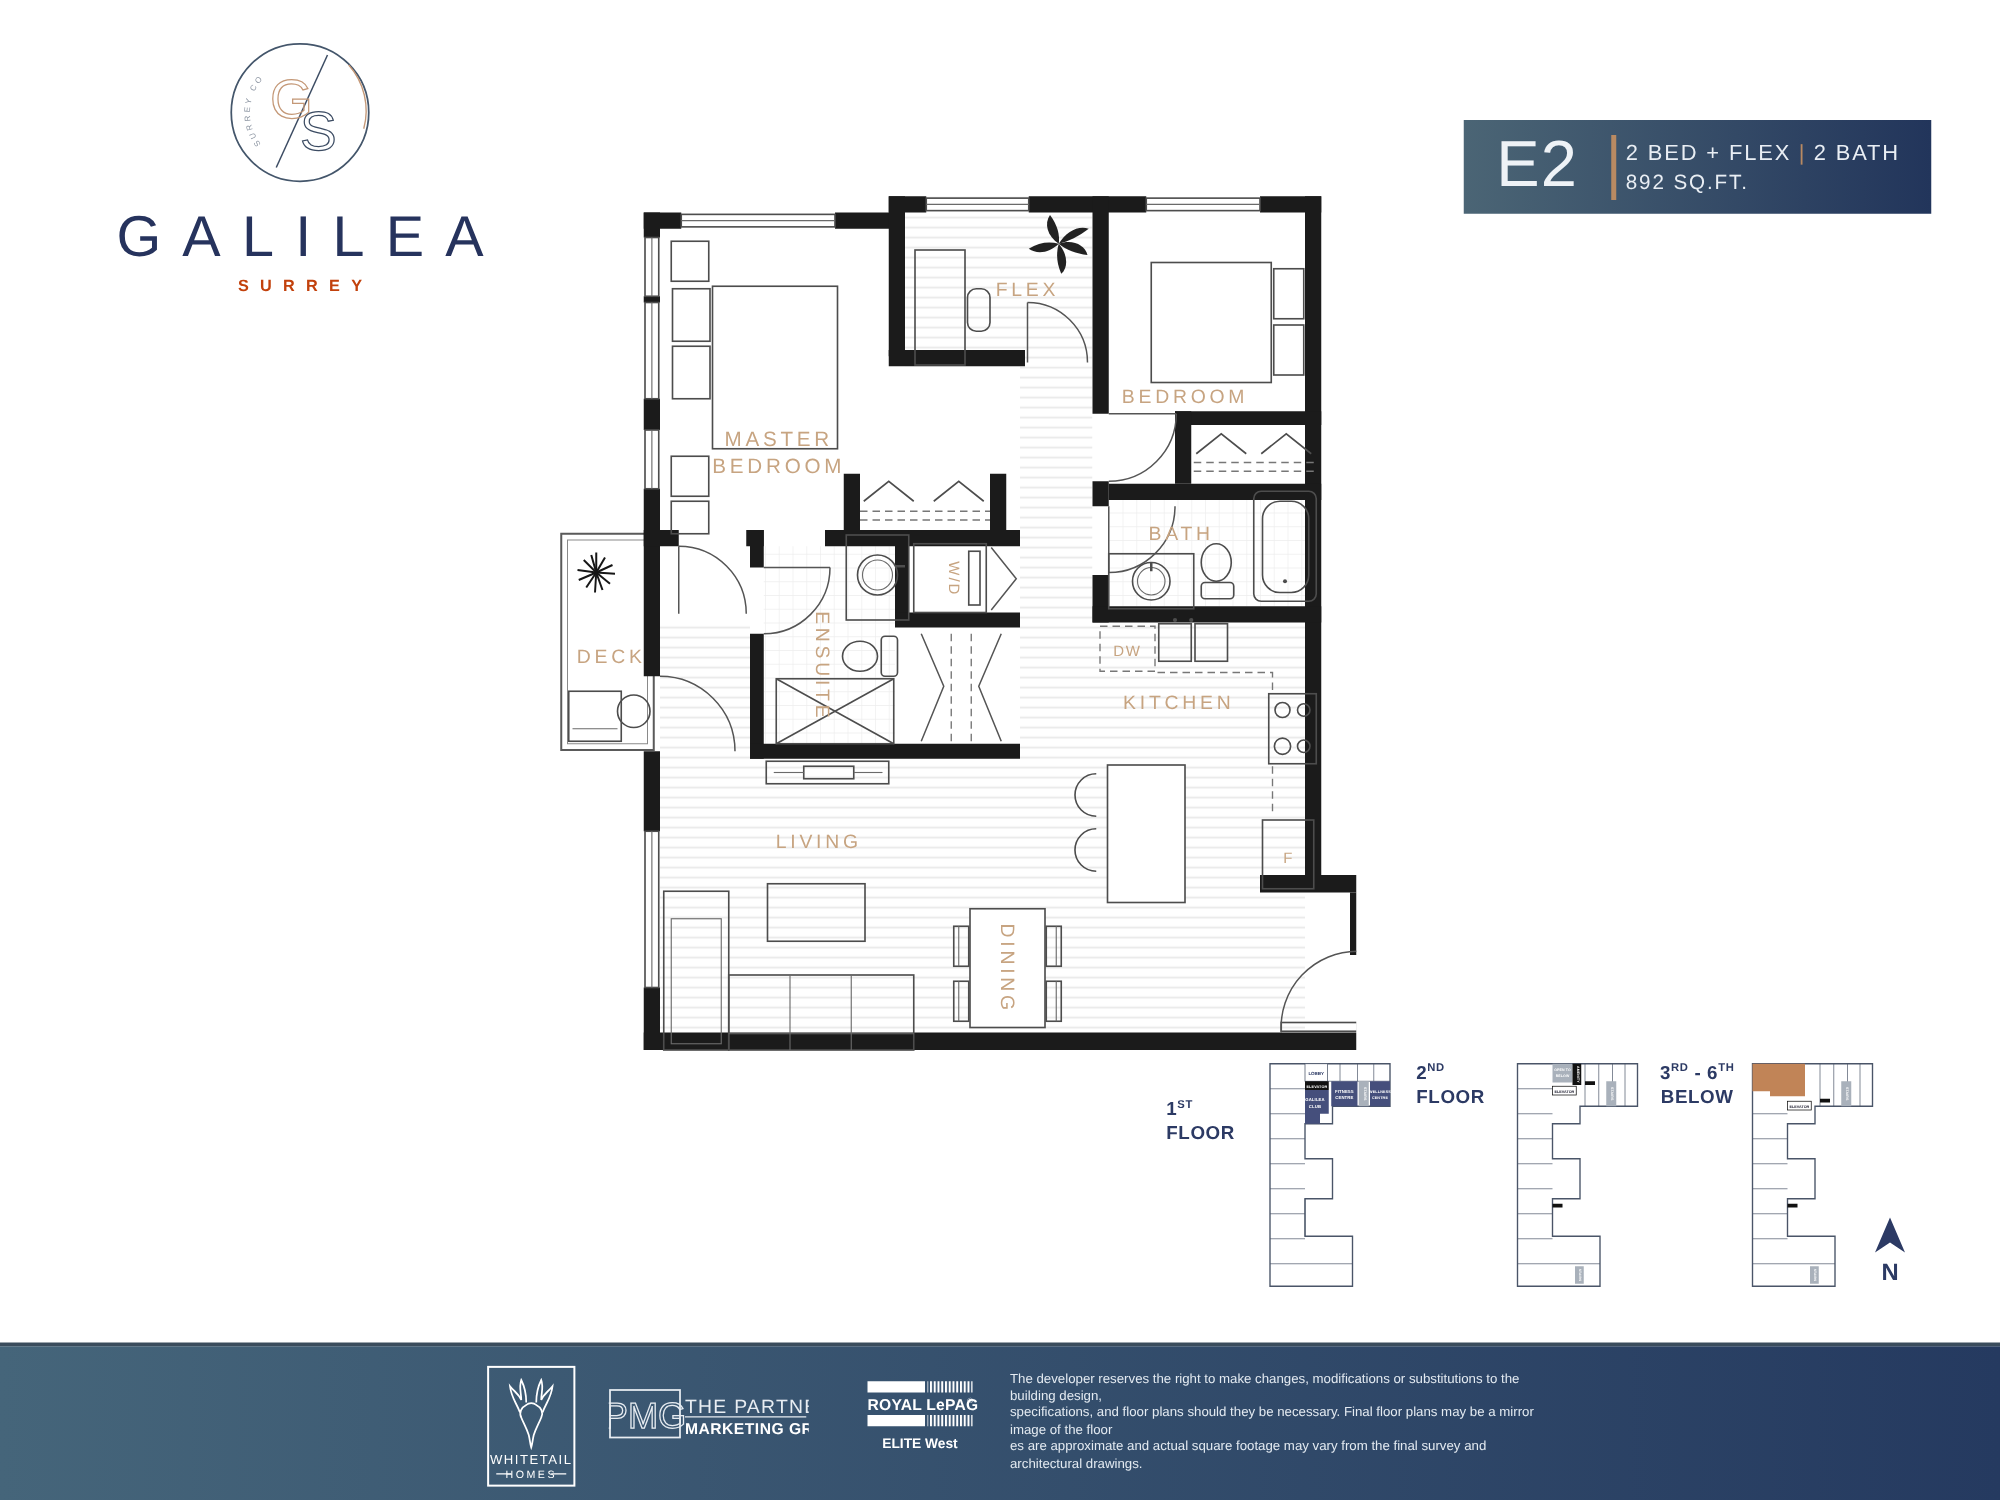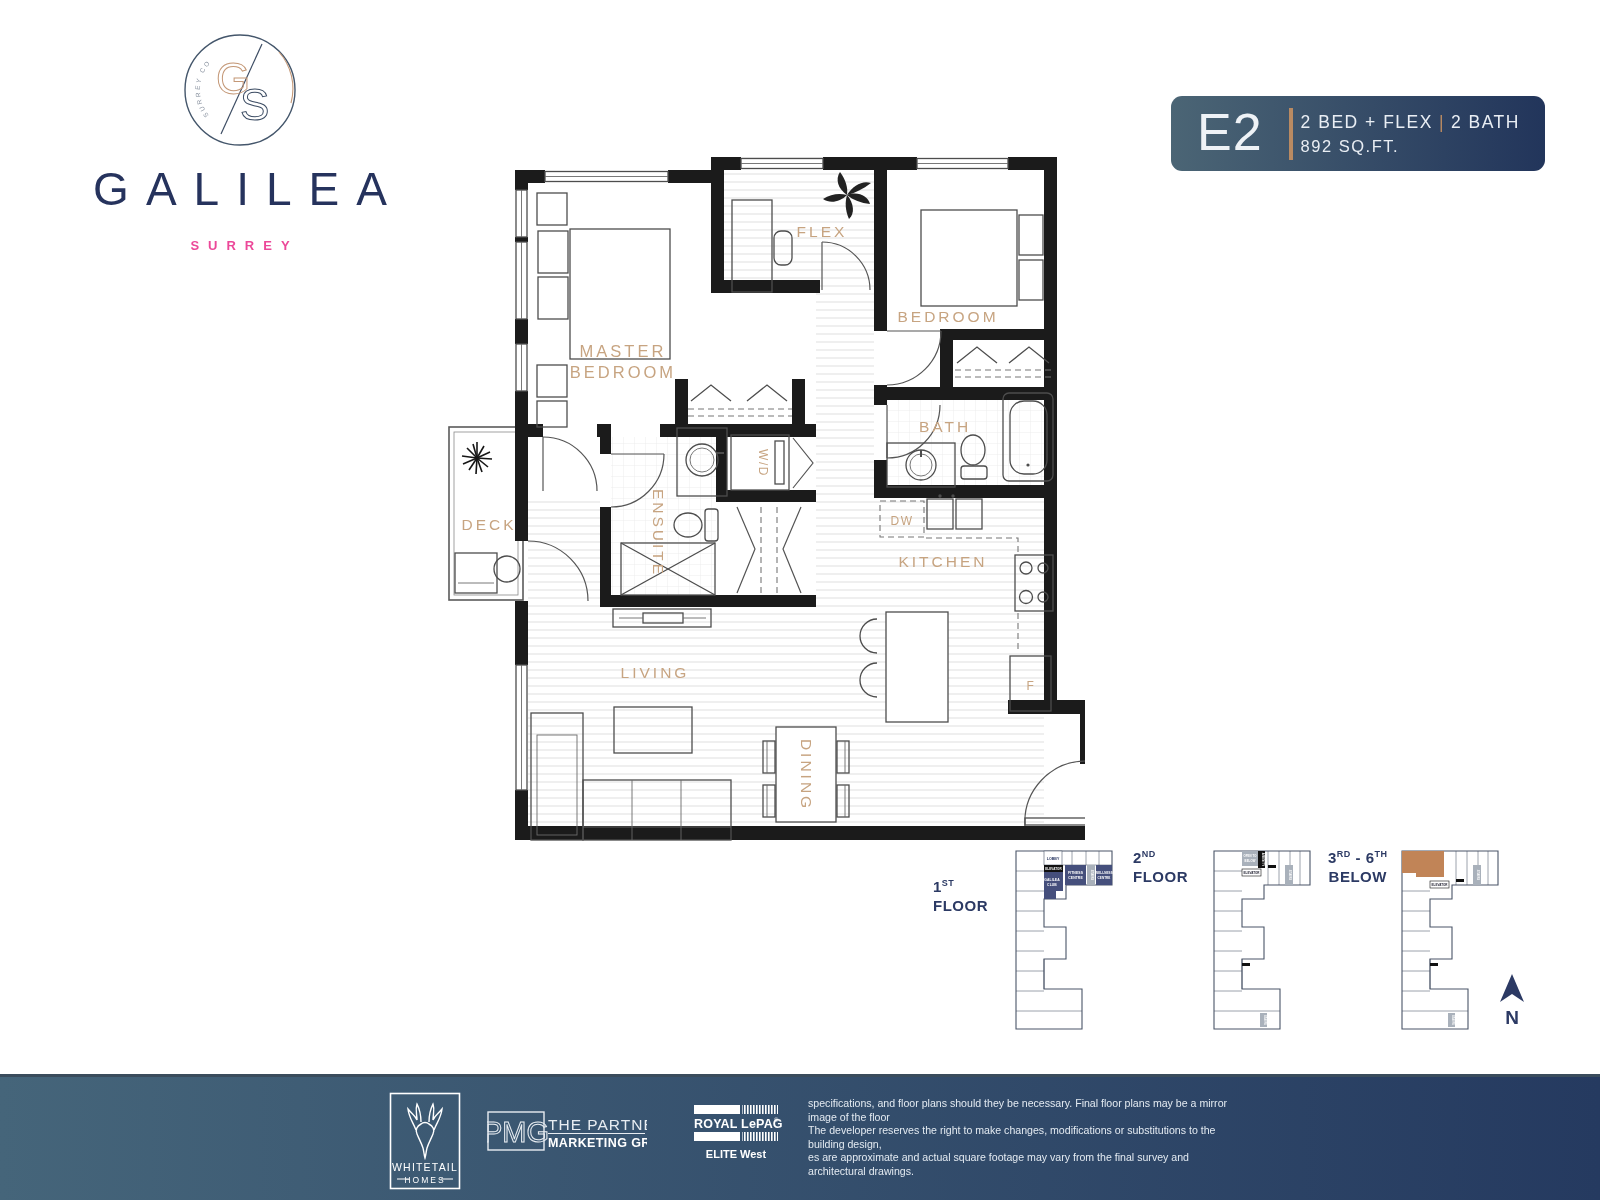--- a/index.html
+++ b/index.html
@@ -3,25 +3,25 @@
 <meta charset="utf-8">
 <style>
   html,body{margin:0;padding:0;background:#fff;}
   .page{position:relative;width:1600px;height:1200px;background:#ffffff;overflow:hidden;
         font-family:"Liberation Sans",sans-serif;}
   
   .brand{position:absolute;left:55px;top:28px;width:370px;text-align:center;}
   .brand svg{display:block;margin:0 auto;}
   .brand-name{margin-top:10px;font-size:46px;font-weight:400;letter-spacing:17px;
               color:#26335d;text-indent:17px;}
-  .brand-city{margin-top:22px;font-size:13px;font-weight:700;letter-spacing:9px;
-              color:#ec4899;text-indent:9px;}
+  .brand-city{margin-top:5px;font-size:13px;font-weight:700;letter-spacing:9px;
+              color:#c2410c;text-indent:9px;}
   
   .banner{position:absolute;left:1171px;top:96px;width:374px;height:75px;
-          background:linear-gradient(90deg,#4b6575,#22355b);display:flex;align-items:center;border-radius:11px;}
+          background:linear-gradient(90deg,#4b6575,#22355b);display:flex;align-items:center;}
   .banner .code{color:#eef2f6;font-size:52px;font-weight:300;letter-spacing:1px;
                 padding:0 26px 4px 26px;}
   .banner .divider{width:4px;height:52px;background:#b98a62;}
   .banner .info{padding-left:8px;color:#e9eef4;}
   .banner .info .l1{font-size:17.5px;letter-spacing:1.5px;}
   .banner .info .l1 .sep{color:#b98a62;padding:0 6px;}
   .banner .info .l2{font-size:16.5px;letter-spacing:1.5px;margin-top:4px;}
   
   .plan{position:absolute;left:425px;top:135px;}
   .plan text{font-family:"Liberation Sans",sans-serif;}
@@ -520,19 +520,19 @@
       <rect x="4" y="4" width="46" height="9" fill="#fff"></rect>
         <rect x="52" y="4" width="36" height="9" fill="url(#rlstripe)"></rect>
       <text x="4" y="27" font-size="12.5" font-weight="700" fill="#fff" letter-spacing=".2">ROYAL LePAGE</text>
       <text x="84" y="21" font-size="6" fill="#fff">®</text>
       <rect x="4" y="31" width="46" height="9" fill="#fff"></rect>
         <rect x="52" y="31" width="36" height="9" fill="url(#rlstripe)"></rect>
       <text x="46" y="57" text-anchor="middle" font-size="11" font-weight="700" fill="#fff">ELITE West</text>
     </svg>
 
     <div class="disclaimer">
+      <div>The developer reserves the right to make changes, modifications or substitutions to the building design,</div>
       <div>specifications, and floor plans should they be necessary. Final floor plans may be a mirror image of the floor</div>
-      <div>The developer reserves the right to make changes, modifications or substitutions to the building design,</div>
       <div>es are approximate and actual square footage may vary from the final survey and architectural drawings.</div>
     </div>
   </div>
 
 </div>
 
 </body></html>

